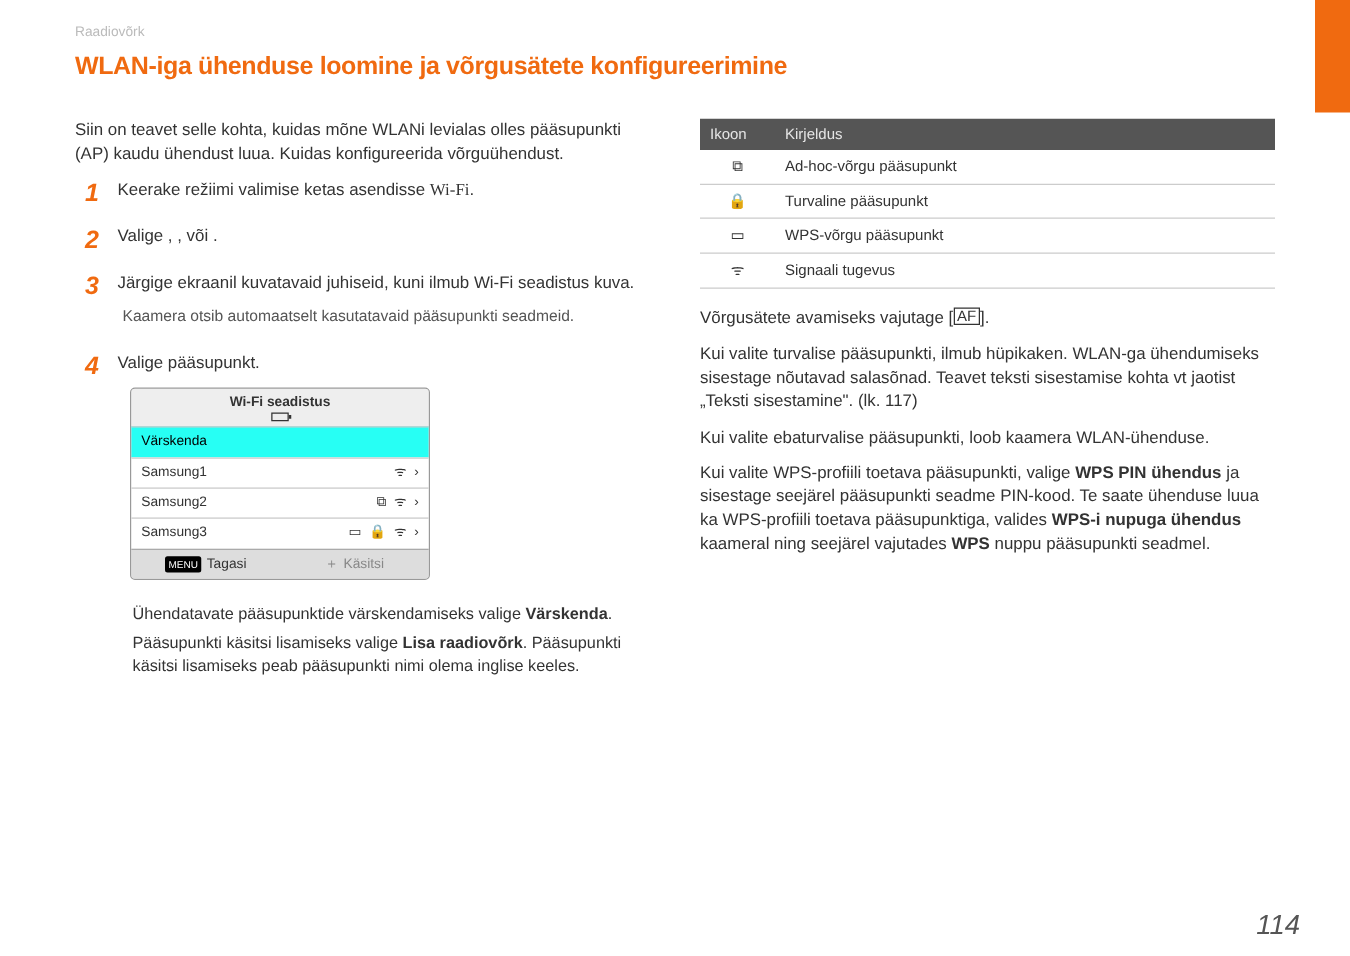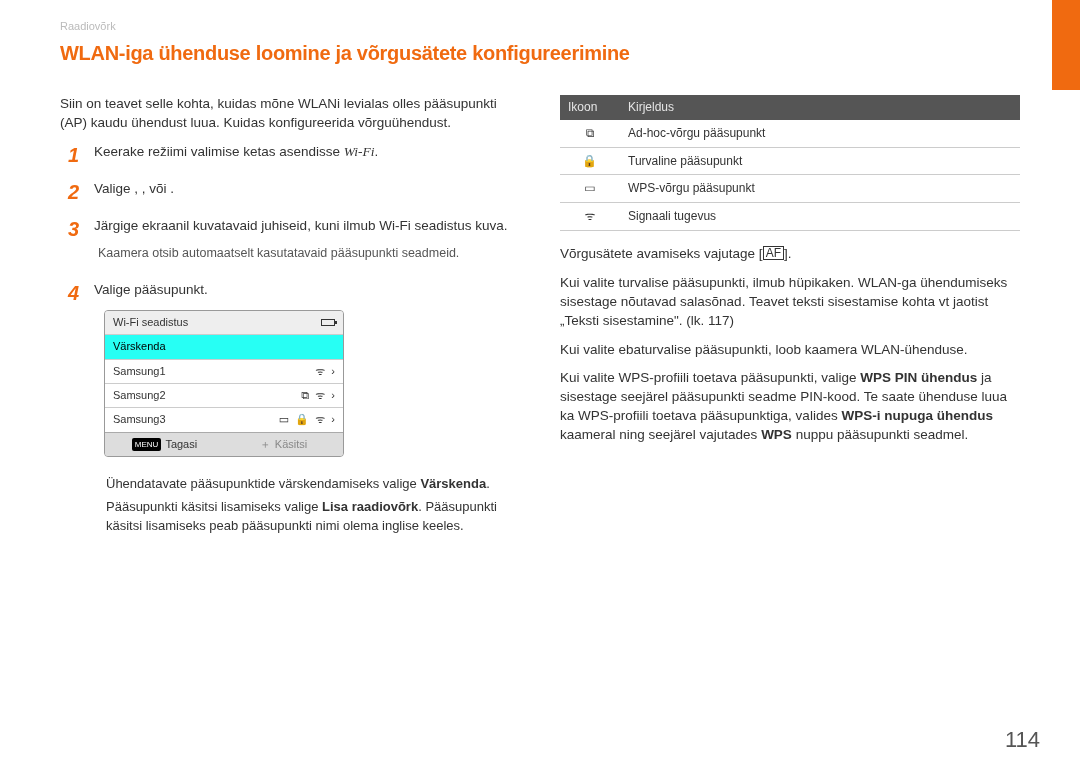--- a/index.html
+++ b/index.html
@@ -24,40 +24,40 @@
   ol.steps li .note { font-size: 12.5px; margin: 10px 0 0 4px; color: #555; }
   .screenshot {
     margin: 10px 0 14px 10px;
     width: 240px;
     border: 1px solid #999;
     border-radius: 4px;
     background: #e6e6e6;
     overflow: hidden;
     font-size: 11px;
   }
-  .screenshot .sc-title { padding: 4px 8px; font-weight: normal; background: #eee; display:flex; justify-content:space-between; align-items:center; }
+  .screenshot .sc-title { padding: 4px 8px; font-weight: bold; background: #eee; display:flex; justify-content:space-between; align-items:center;flex-direction:column; }
   .screenshot .bat { display:inline-block; width:14px; height:7px; border:1px solid #333; position:relative; }
   .screenshot .bat:after { content:""; position:absolute; right:-3px; top:1px; width:2px; height:3px; background:#333; }
   .screenshot .row { padding: 4px 8px; background: #fff; border-top:1px solid #ccc; display:flex; justify-content:space-between; align-items:center; }
   .screenshot .row.highlight { background:#27fff4; color:#000; }
   .screenshot .footer { display:flex; border-top:1px solid #aaa; }
   .screenshot .footer > div { flex:1; padding:4px 6px; display:flex; align-items:center; gap:4px; justify-content:center; background:#ddd; }
   .screenshot .footer .menu-badge { background:#000; color:#fff; font-size:8px; padding:1px 3px; border-radius:2px; }
   .ic { font-size:11px; }
   .extra { margin: 18px 0 0 12px; font-size:13px; line-height:1.45; }
   .extra p { margin-bottom: 8px; }
   
   table.icons { border-collapse: collapse; width: 100%; font-size: 12px; margin-bottom: 14px; }
   table.icons th { background:#555; color:#e5e5e5; text-align:left; padding:4px 8px; font-weight:normal; }
   table.icons td { border-bottom:1px solid #ccc; padding:5px 8px; }
   table.icons td.ic-col { width:60px; text-align:center; }
   .page-tab { position:absolute; top:0; right:0; width:28px; height:90px; background:#f06a10; }
-  .page-num { position:absolute; bottom:12px; right:40px; font-size:22px; color:#555; }
+  .page-num { position:absolute; bottom:12px; right:40px; font-style:italic; font-size:22px; color:#555; }
   .af-box { display:inline-block; border:1px solid #333; font-size:12px; padding:0 2px; line-height:12px; vertical-align:1px; }
-  .wifi-txt { font-family: 'Times New Roman', serif; font-style: italic; }
+  .wifi-txt { font-family: 'Times New Roman', serif; }
 </style>
 </head>
 <body>
 
 <div class="page-tab"></div>
 
 <div class="breadcrumb">Raadiovõrk</div>
 
 <h1 class="title">WLAN-iga ühenduse loomine ja võrgusätete konfigureerimine</h1>
 

